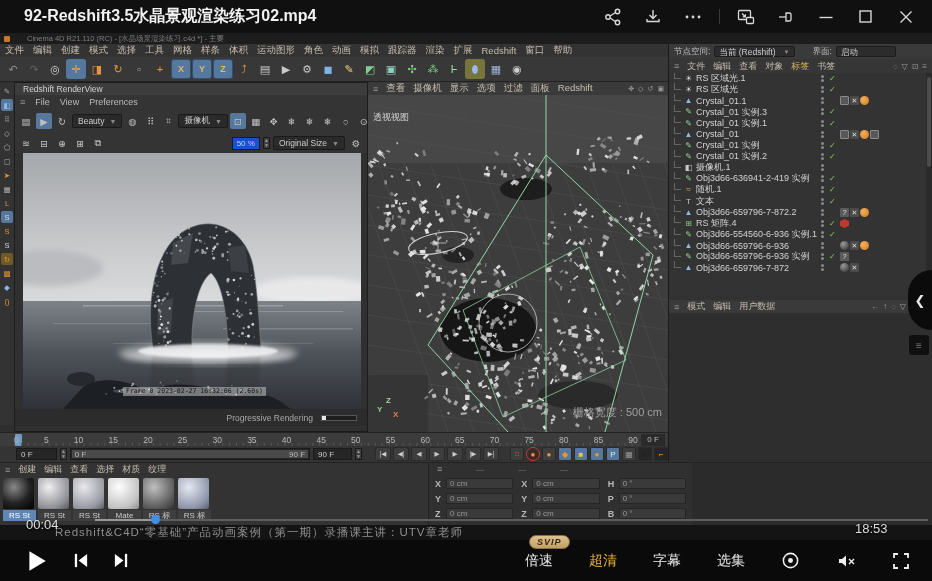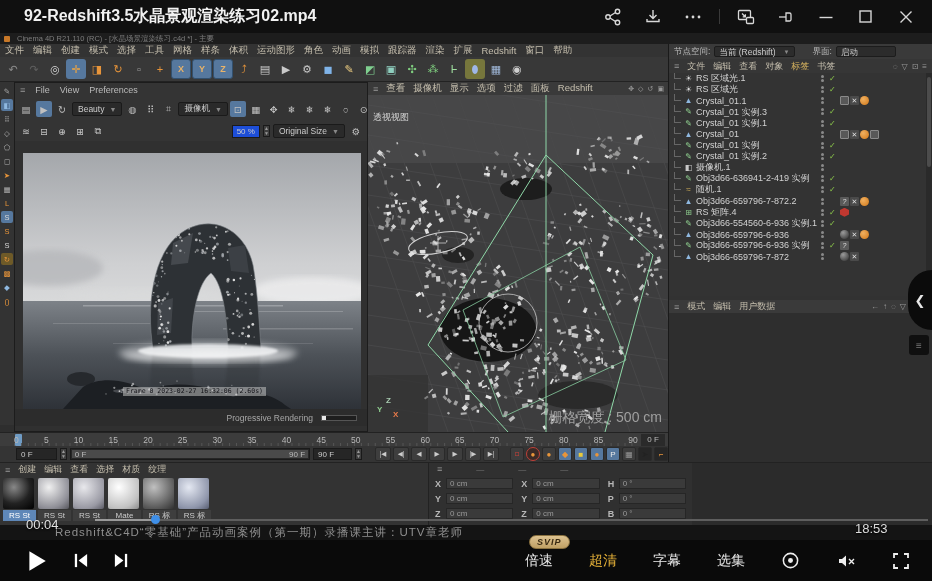--- a/index.html
+++ b/index.html
@@ -13,21 +13,21 @@
   .win-icons{margin-left:auto;display:flex;align-items:center;gap:12px;padding-right:12px;}
   .wbtn{width:28px;height:24px;display:flex;align-items:center;justify-content:center;cursor:pointer;}
   .wsep{width:1px;height:15px;background:#3a3a3a;}
 
   
   .video{position:absolute;top:33px;left:0;width:932px;height:507px;background:#161616;overflow:hidden;}
 
   
   .c4d{position:absolute;top:0;left:0;width:932px;height:492px;background:#2e2e2e;color:#c9c9c9;}
   .c4d-titlebar{height:11px;background:#1d1d1d;color:#7e7e7e;font-size:7.5px;line-height:11px;padding-left:4px;
-                display:flex;align-items:center;gap:7px;white-space:nowrap;}
+                display:flex;align-items:center;gap:17px;white-space:nowrap;}
   .appdot{width:6px;height:6px;background:#c87828;border-radius:1px;}
   .c4d-menubar{position:absolute;top:11px;left:0;width:668px;height:13px;background:#333;display:flex;gap:9px;
                padding-left:5px;align-items:center;font-size:9.5px;color:#c6bfae;white-space:nowrap;}
   .menu{cursor:pointer;}
   .c4d-toolbar{position:absolute;top:24px;left:0;width:668px;height:25px;background:#383838;border-bottom:1px solid #222;
                display:flex;align-items:center;gap:1px;padding-left:3px;}
   .tico{width:20px;height:20px;display:flex;align-items:center;justify-content:center;font-size:11px;border-radius:3px;cursor:pointer;}
   .tico.active{background:#56789e;}
   .tico.hl{background:#76763c;}
   .tico.axis{background:#56789e;font-weight:bold;font-size:9px;border:1px solid #32506e;}
@@ -60,21 +60,21 @@
              gap:8px;padding-right:10px;font-size:8.5px;color:#a8a8a8;background:#2c2c2c;}
   .rv-prog{width:36px;height:6px;background:#1e1e1e;border:1px solid #555;position:relative;}
   .rv-prog i{position:absolute;left:0;top:0;bottom:0;width:4px;background:#e8e8e8;}
 
   
   .viewport{position:absolute;left:368px;top:49px;width:300px;height:350px;background:#3e3e3e;}
   .vp-menu{height:13px;background:#3a3a3a;display:flex;gap:8px;align-items:center;font-size:9.5px;color:#c6bfae;padding-left:5px;}
   .vp-right{margin-left:auto;display:flex;gap:4px;padding-right:4px;color:#999;font-size:7px;}
   .vp-canvas{position:absolute;left:0;top:13px;width:300px;height:337px;}
   .vp-label{position:absolute;left:5px;top:16px;font-size:9px;color:#d2d2d2;}
-  .vp-grid-label{position:absolute;right:6px;bottom:5px;font-size:14px;color:#9f9f9f;}
+  .vp-grid-label{position:absolute;right:6px;bottom:12px;font-size:11px;color:#9f9f9f;}
   .vp-axis{position:absolute;left:8px;bottom:8px;width:30px;height:26px;font-size:8px;}
   .ax{position:absolute;font-weight:bold;}
   .ax.z{left:10px;top:-2px;color:#aacdb2;}
   .ax.y{left:1px;top:7px;color:#8fce8f;}
   .ax.x{left:17px;top:12px;color:#e87a4a;}
 
   
   .rightpanel{position:absolute;left:668px;top:11px;width:264px;height:418px;background:#323232;border-left:1px solid #1a1a1a;}
   .ns-row{height:15px;background:#3a3a3a;display:flex;align-items:center;gap:4px;font-size:8.5px;color:#bbb;padding:0 5px;white-space:nowrap;}
   .ns-dd{background:#2c2c2c;border:1px solid #1c1c1c;height:11px;line-height:10px;padding:0 4px;border-radius:2px;color:#ccc;
@@ -335,20 +335,21 @@
           <span class="lico hl" style="color: rgb(216, 216, 216);">S</span>
           <span class="lico" style="color: rgb(232, 149, 58);">S</span>
           <span class="lico" style="color: rgb(216, 216, 216);">S</span>
           <span class="lico hl2" style="color: rgb(232, 149, 58);">↻</span>
           <span class="lico" style="color: rgb(232, 149, 58);">▩</span>
           <span class="lico" style="color: rgb(143, 184, 224);">◆</span>
           <span class="lico" style="color: rgb(232, 149, 58);">()</span>
         </div>
 
       <section class="renderview">
+        <div class="rv-title">Redshift RenderView</div>
         <div class="rv-menu">
           <span class="rv-burger">≡</span>
           <span class="menu">File</span>
           <span class="menu">View</span>
           <span class="menu">Preferences</span>
         </div>
         <div class="rv-tb1">
           <span style="display:flex;gap:2px">
 
           <span class="rico">▤</span>
@@ -1406,20 +1407,31 @@
               <span class="oic t-rand"></span>
               <span class="oname">随机.1</span>
               <span class="dots">
                 <i></i>
                 <i></i>
               </span>
               <span class="ck"></span>
               <span class="tags"></span>
             </div>
 
+            <div class="row chk">
+              <span class="twig"></span>
+              <span class="oic t-text"></span>
+              <span class="oname">文本</span>
+              <span class="dots">
+                <i></i>
+                <i></i>
+              </span>
+              <span class="ck"></span>
+              <span class="tags"></span>
+            </div>
 
 
             <div class="row">
               <span class="twig"></span>
               <span class="oic t-cone"></span>
               <span class="oname">Obj3d66-659796-7-872.2</span>
               <span class="dots">
                 <i></i>
                 <i></i>
               </span>

